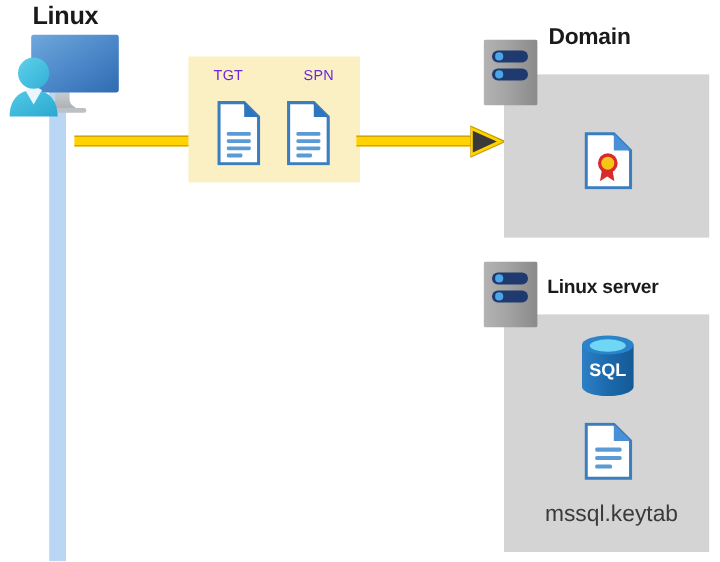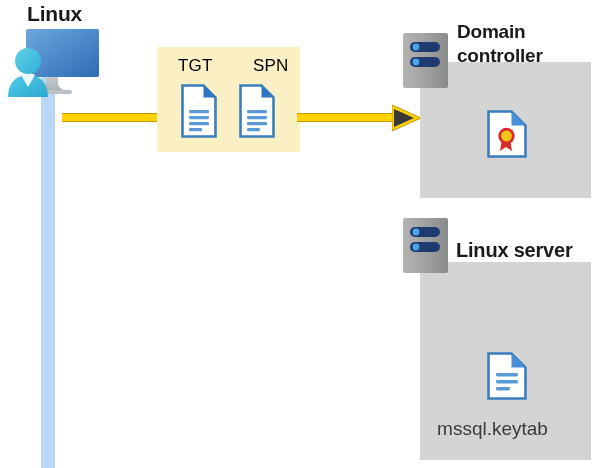--- a/index.html
+++ b/index.html
@@ -33,45 +33,44 @@
     line-height: 25px;
   }
   #dc-title {
     left: 457px; top: 20px;
     font-size: 19px;
     line-height: 24px;
     width: 140px;
   }
   #linux-title {
     left: 456px; top: 228px;
-    font-size: 20px;
+    font-size: 16px;
     line-height: 24px;
-    margin-top: 10px;
   }
 
   
   #client-lifeline {
     left: 41px; top: 70px;
     width: 14px; height: 398px;
     background: #b9d6f5;
   }
 
   
   #client-icon { left: 6px; top: 28px; width: 96px; height: 70px; }
 
   
   #token-panel {
     left: 157px; top: 47px;
     width: 143px; height: 105px;
     background: #faf0c4;
   }
   .token-label {
     font-family: "Liberation Sans", sans-serif;
-    font-size: 17px;
-    color: #000000;
+    font-size: 12px;
+    color: #6d28d9;
     letter-spacing: 0.2px;
   }
   #tgt-label { left: 178px; top: 56px; }
   #spn-label { left: 253px; top: 56px; }
 
   
   #arrow-line-1 {
     left: 62px; top: 113px;
     width: 96px; height: 9px;
   }
@@ -100,21 +99,21 @@
   #dc-panel    { left: 420px; top: 62px;  width: 171px; height: 136px; }
   #linux-panel { left: 420px; top: 262px; width: 171px; height: 198px; }
 
   
   #cert-icon   { left: 487px; top: 110px; width: 40px; height: 48px; }
   #sql-icon    { left: 483px; top: 278px; width: 47px; height: 53px; }
   #keytab-icon { left: 487px; top: 352px; width: 40px; height: 48px; }
   #keytab-label {
     left: 420px; top: 418px;
     width: 145px;
-    text-align: center;
+    text-align: right;
     font-family: "Liberation Sans", sans-serif;
     font-size: 19px;
     color: #3b3b3b;
   }
 </style>
 </head>
 <body>
 
 <div id="canvas">
 
@@ -208,21 +207,21 @@
         </linearGradient>
       </defs>
       <rect x="0" y="0" width="45" height="55" rx="2" fill="url(#rackGrad1)"></rect>
       <rect x="7" y="9" width="30" height="10" rx="5" fill="#1f3a6e"></rect>
       <circle cx="13" cy="14" r="3.4" fill="#4aa6e8"></circle>
       <rect x="7" y="24" width="30" height="10" rx="5" fill="#1f3a6e"></rect>
       <circle cx="13" cy="29" r="3.4" fill="#4aa6e8"></circle>
     </svg>
   </div>
 
-  <div class="abs title-bold" id="dc-title"><span>Domain</span><br><span>controller</span></div>
+  <div class="abs title-bold" id="dc-title"><span>Domain</span><br></div>
 
   <div class="abs" id="cert-icon">
     <svg width="40" height="48" viewBox="0 0 40 48" xmlns="http://www.w3.org/2000/svg">
       <path d="M1.5 1.5 h23 l14 14 v31 h-37 z" fill="#ffffff" stroke="#3a7ebf" stroke-width="2.6"></path>
       <path d="M24.5 1.5 v14 h14 z" fill="#4a90d9"></path>
 
       <path d="M15 29 l-2 12 l6 -4 l6 4 l-2 -12 z" fill="#d92b2b"></path>
 
       <circle cx="19.5" cy="26" r="8.2" fill="#d92b2b"></circle>
       <circle cx="19.5" cy="26" r="5.4" fill="#f5c518"></circle>
@@ -243,20 +242,35 @@
       <rect x="0" y="0" width="45" height="55" rx="2" fill="url(#rackGrad2)"></rect>
       <rect x="7" y="9" width="30" height="10" rx="5" fill="#1f3a6e"></rect>
       <circle cx="13" cy="14" r="3.4" fill="#4aa6e8"></circle>
       <rect x="7" y="24" width="30" height="10" rx="5" fill="#1f3a6e"></rect>
       <circle cx="13" cy="29" r="3.4" fill="#4aa6e8"></circle>
     </svg>
   </div>
 
   <div class="abs title-bold" id="linux-title">Linux server</div>
 
+  <div class="abs" id="sql-icon">
+    <svg width="47" height="53" viewBox="0 0 47 53" xmlns="http://www.w3.org/2000/svg">
+      <defs>
+        <linearGradient id="sqlBody" x1="0" y1="0" x2="1" y2="0">
+          <stop offset="0%" stop-color="#2e7fc4"></stop>
+          <stop offset="50%" stop-color="#1b6aad"></stop>
+          <stop offset="100%" stop-color="#155a96"></stop>
+        </linearGradient>
+      </defs>
+      <path d="M2 9 h43 v35 c0 4.5 -9.6 8 -21.5 8 S2 48.5 2 44 z" fill="url(#sqlBody)"></path>
+      <ellipse cx="23.5" cy="9.5" rx="21.5" ry="8" fill="#2b84c9"></ellipse>
+      <ellipse cx="23.5" cy="10" rx="15" ry="5.2" fill="#6fd7f5"></ellipse>
+      <text x="23.5" y="35" text-anchor="middle" font-family="Liberation Sans, sans-serif" font-size="15" font-weight="bold" fill="#ffffff">SQL</text>
+    </svg>
+  </div>
 
   <div class="abs" id="keytab-icon">
     <svg width="40" height="48" viewBox="0 0 40 48" xmlns="http://www.w3.org/2000/svg">
       <path d="M1.5 1.5 h23 l14 14 v31 h-37 z" fill="#ffffff" stroke="#3a7ebf" stroke-width="2.6"></path>
       <path d="M24.5 1.5 v14 h14 z" fill="#4a90d9"></path>
       <rect x="9" y="21" width="22" height="3.4" rx="1.3" fill="#5b9bd5"></rect>
       <rect x="9" y="28" width="22" height="3.4" rx="1.3" fill="#5b9bd5"></rect>
       <rect x="9" y="35" width="14" height="3.4" rx="1.3" fill="#5b9bd5"></rect>
     </svg>
   </div>

